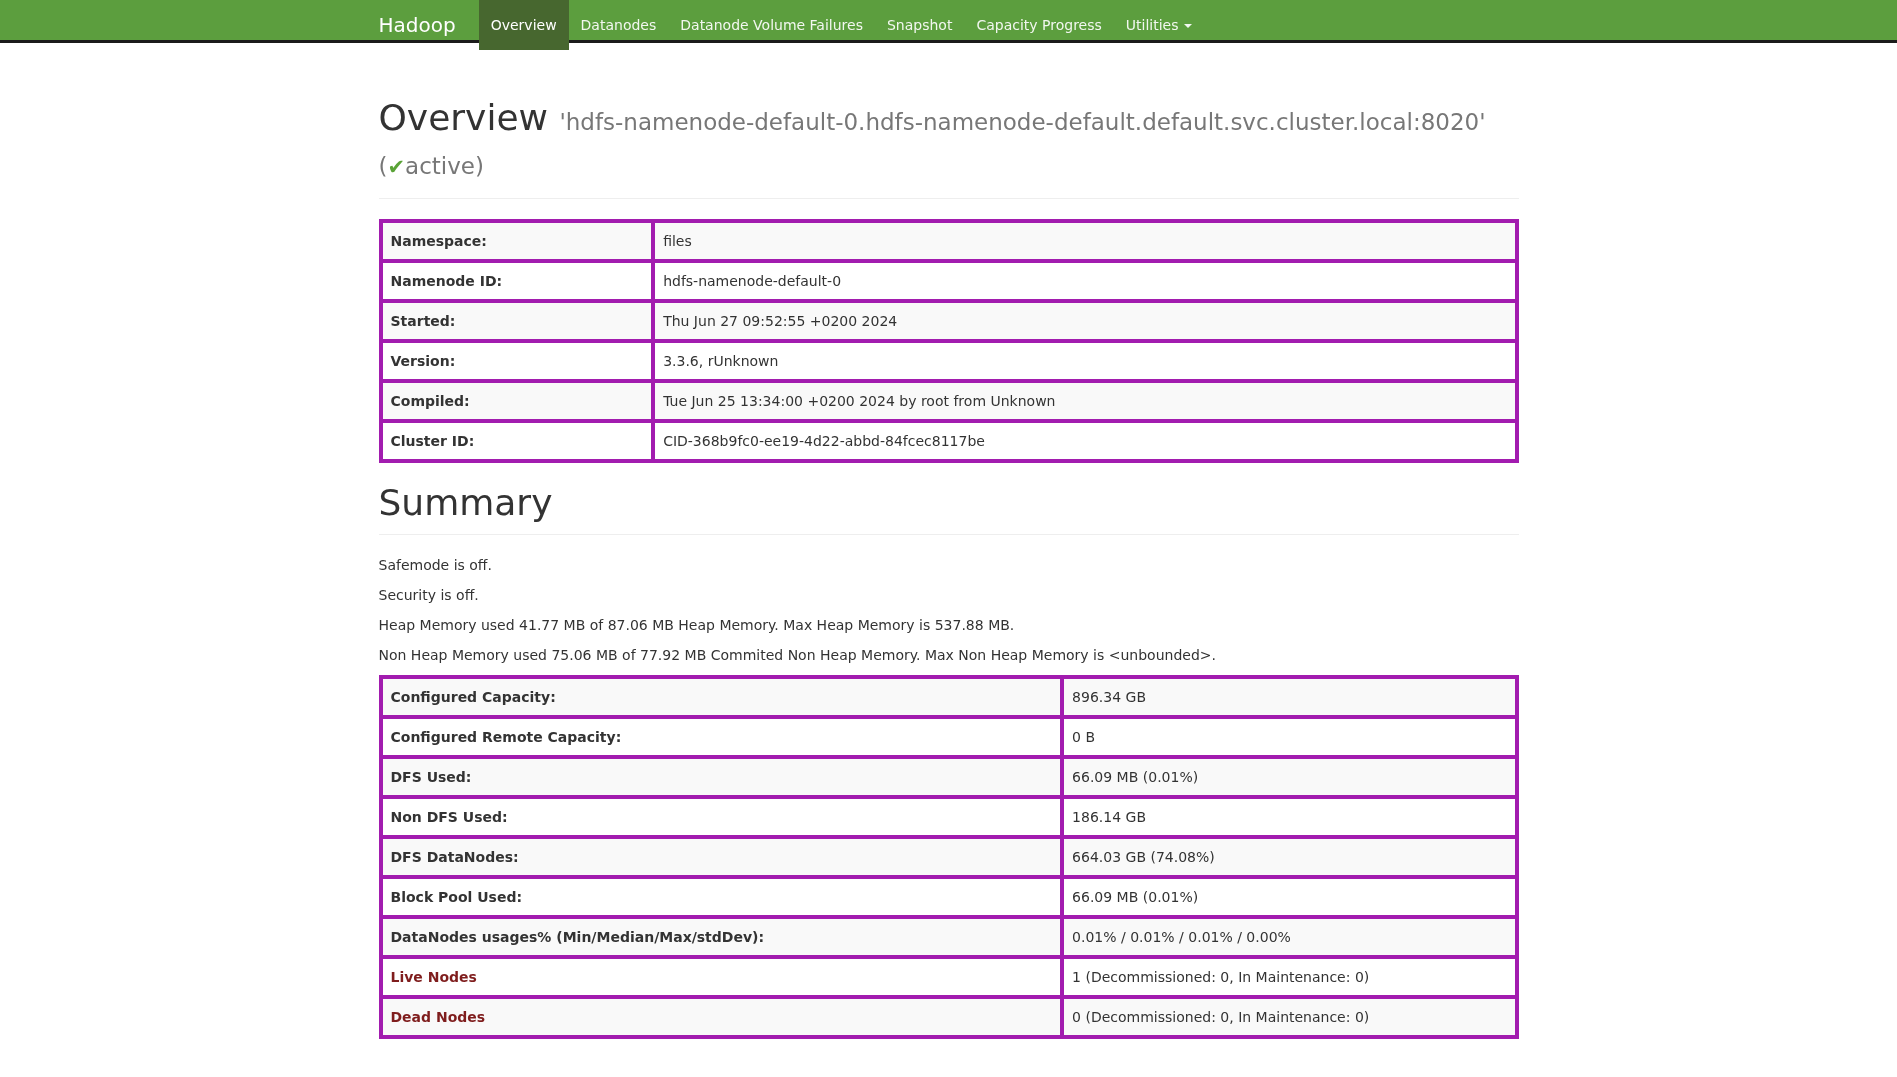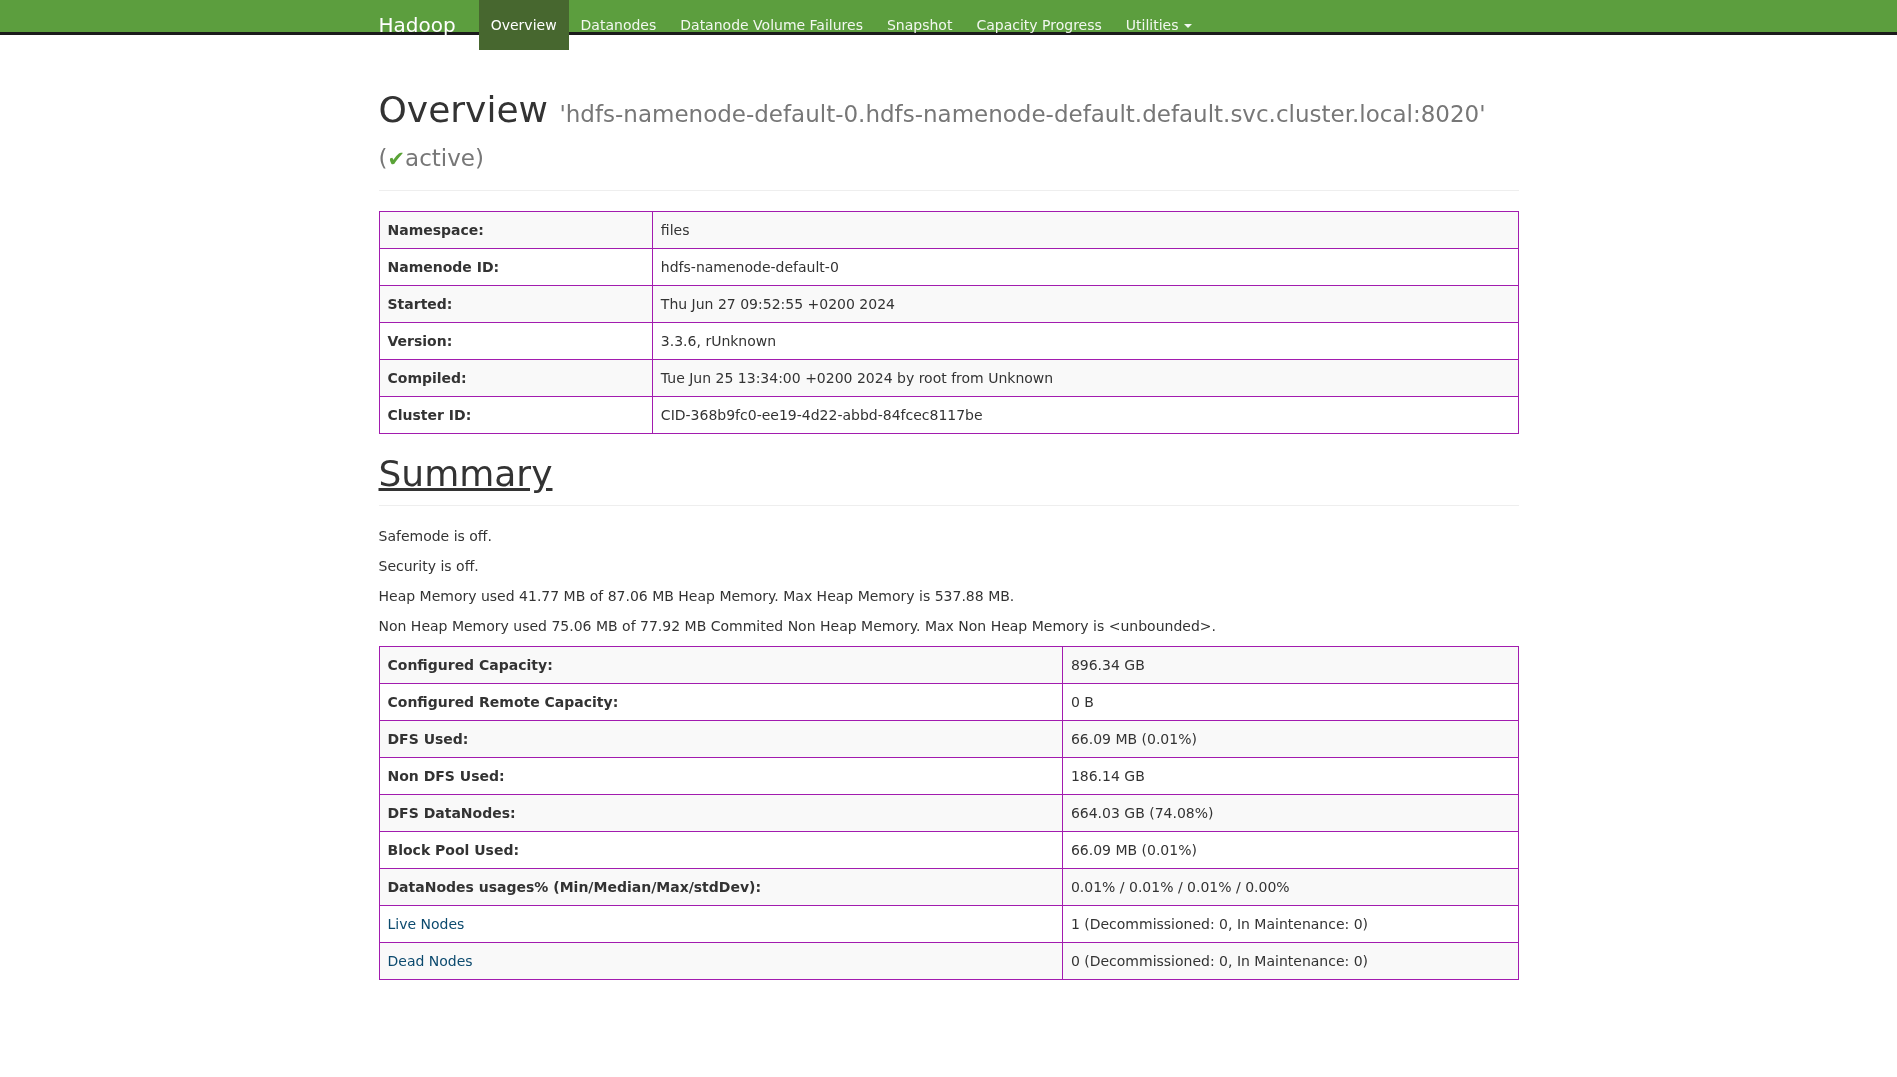--- a/index.html
+++ b/index.html
@@ -11,21 +11,21 @@
     font-family: "DejaVu Sans", "Liberation Sans", sans-serif;
     font-size: 14px;
     color: #333;
   }
   .container { width: 1140px; margin: 0 auto; }
 
   
   .navbar {
     background: #5C9E3E;
     border-bottom: 3px solid #1b1b1b;
-    height: 35px;
+    height: 43px;
   }
   .navbar .container { display: flex; align-items: stretch; height: 50px; }
   .navbar-brand {
     color: #fff;
     font-size: 20px;
     line-height: 20px;
     padding: 15px 15px 15px 0;
     text-decoration: none;
     white-space: nowrap;
   }
@@ -52,52 +52,52 @@
 
   
   h1 {
     font-size: 36px;
     font-weight: 400;
     line-height: 40px;
     margin: 0 0 10px 0;
     color: #333;
   }
   h1.page-title { margin-top: 55px; }
-  h1.section-title { margin-top: 14px; text-decoration: underline; }
+  h1.section-title { margin-top: 14px; }
   h1 .subtitle { font-size: 23px; color: #777; font-weight: 400; }
   .check-glyph { color: #5aa337; font-size: 21px; }
   hr {
     border: none;
     border-top: 1px solid #eee;
     margin: 11px 0 20px 0;
   }
 
   
   p.summary-line { margin: 0 0 10px 0; line-height: 20px; }
 
   
   table.info-table {
     width: 100%;
     border-collapse: collapse;
     border: 1px solid #ddd;
     margin-bottom: 20px;
   }
   table.info-table th, table.info-table td {
-    border: 1px solid #a21caf;
+    border: 4px solid #a21caf;
     padding: 8px;
     line-height: 20px;
     text-align: left;
     vertical-align: top;
     font-size: 14px;
   }
   table.info-table th { font-weight: bold; }
   table.info-table tbody tr:nth-child(odd) { background: #f9f9f9; }
   table.cluster-info th { width: 24%; }
   table.summary-table th { width: 60%; }
-  a.node-link { color: #0c4a6e; text-decoration: none; font-weight: normal; }
+  a.node-link { color: #7f1d1d; text-decoration: none; font-weight: bold; }
 </style>
 </head>
 <body>
 
 <nav class="navbar">
   <div class="container">
     <a class="navbar-brand" href="#">Hadoop</a>
     <ul class="navbar-nav">
       <li class="active">
         <a href="#">Overview</a>

